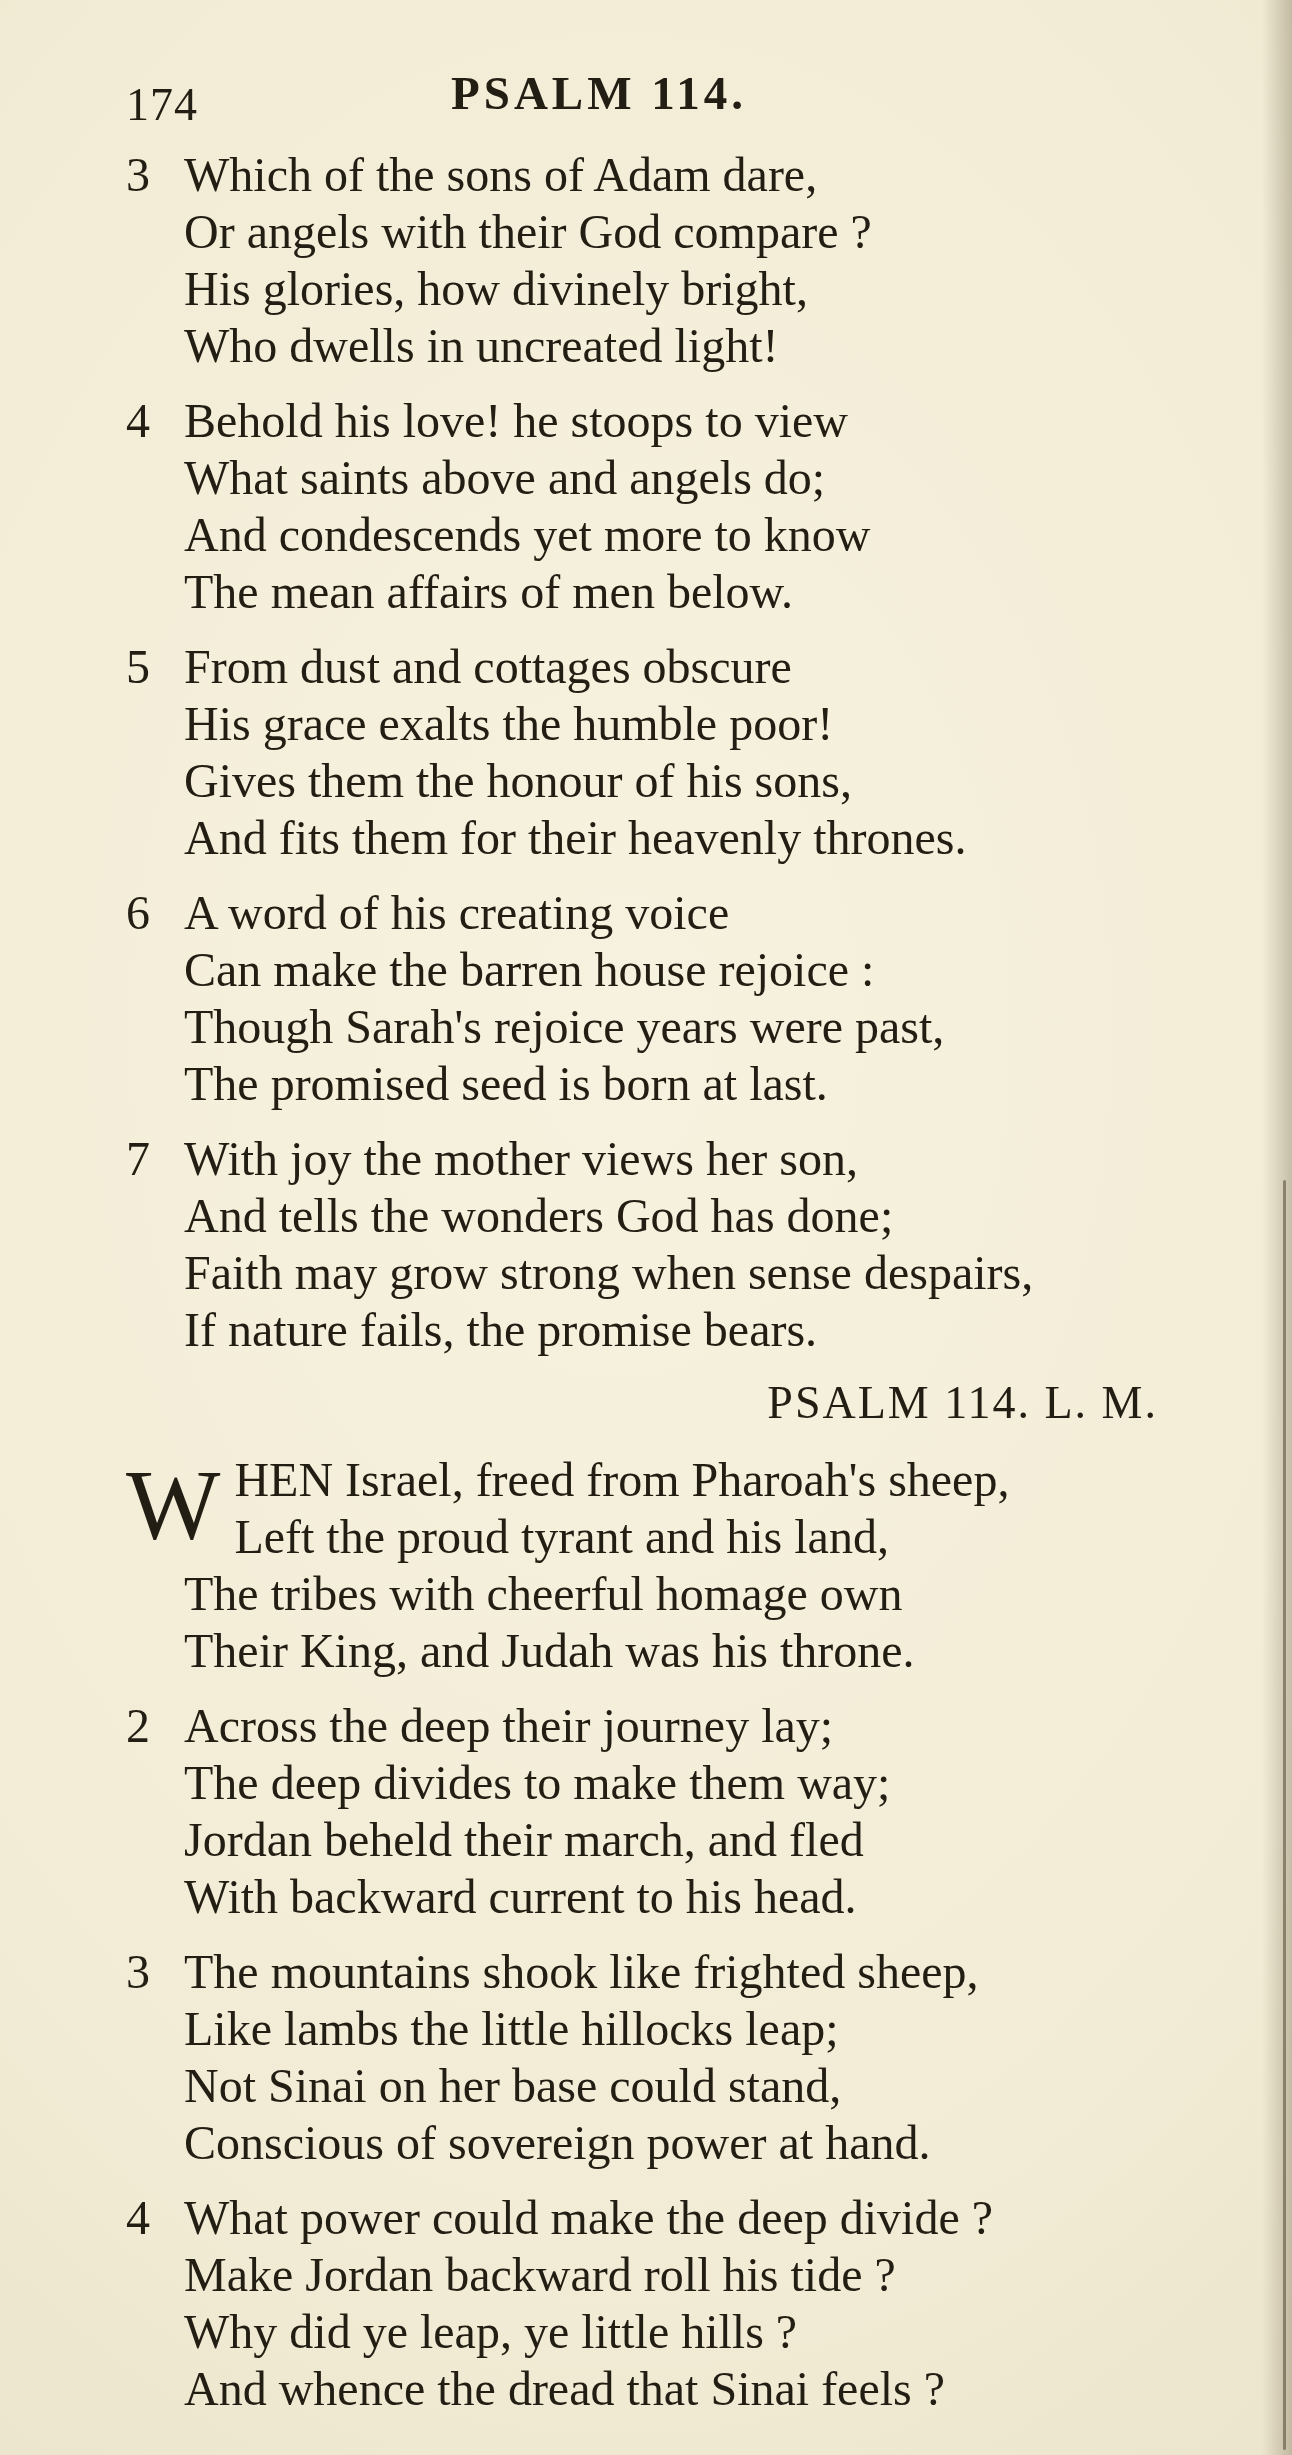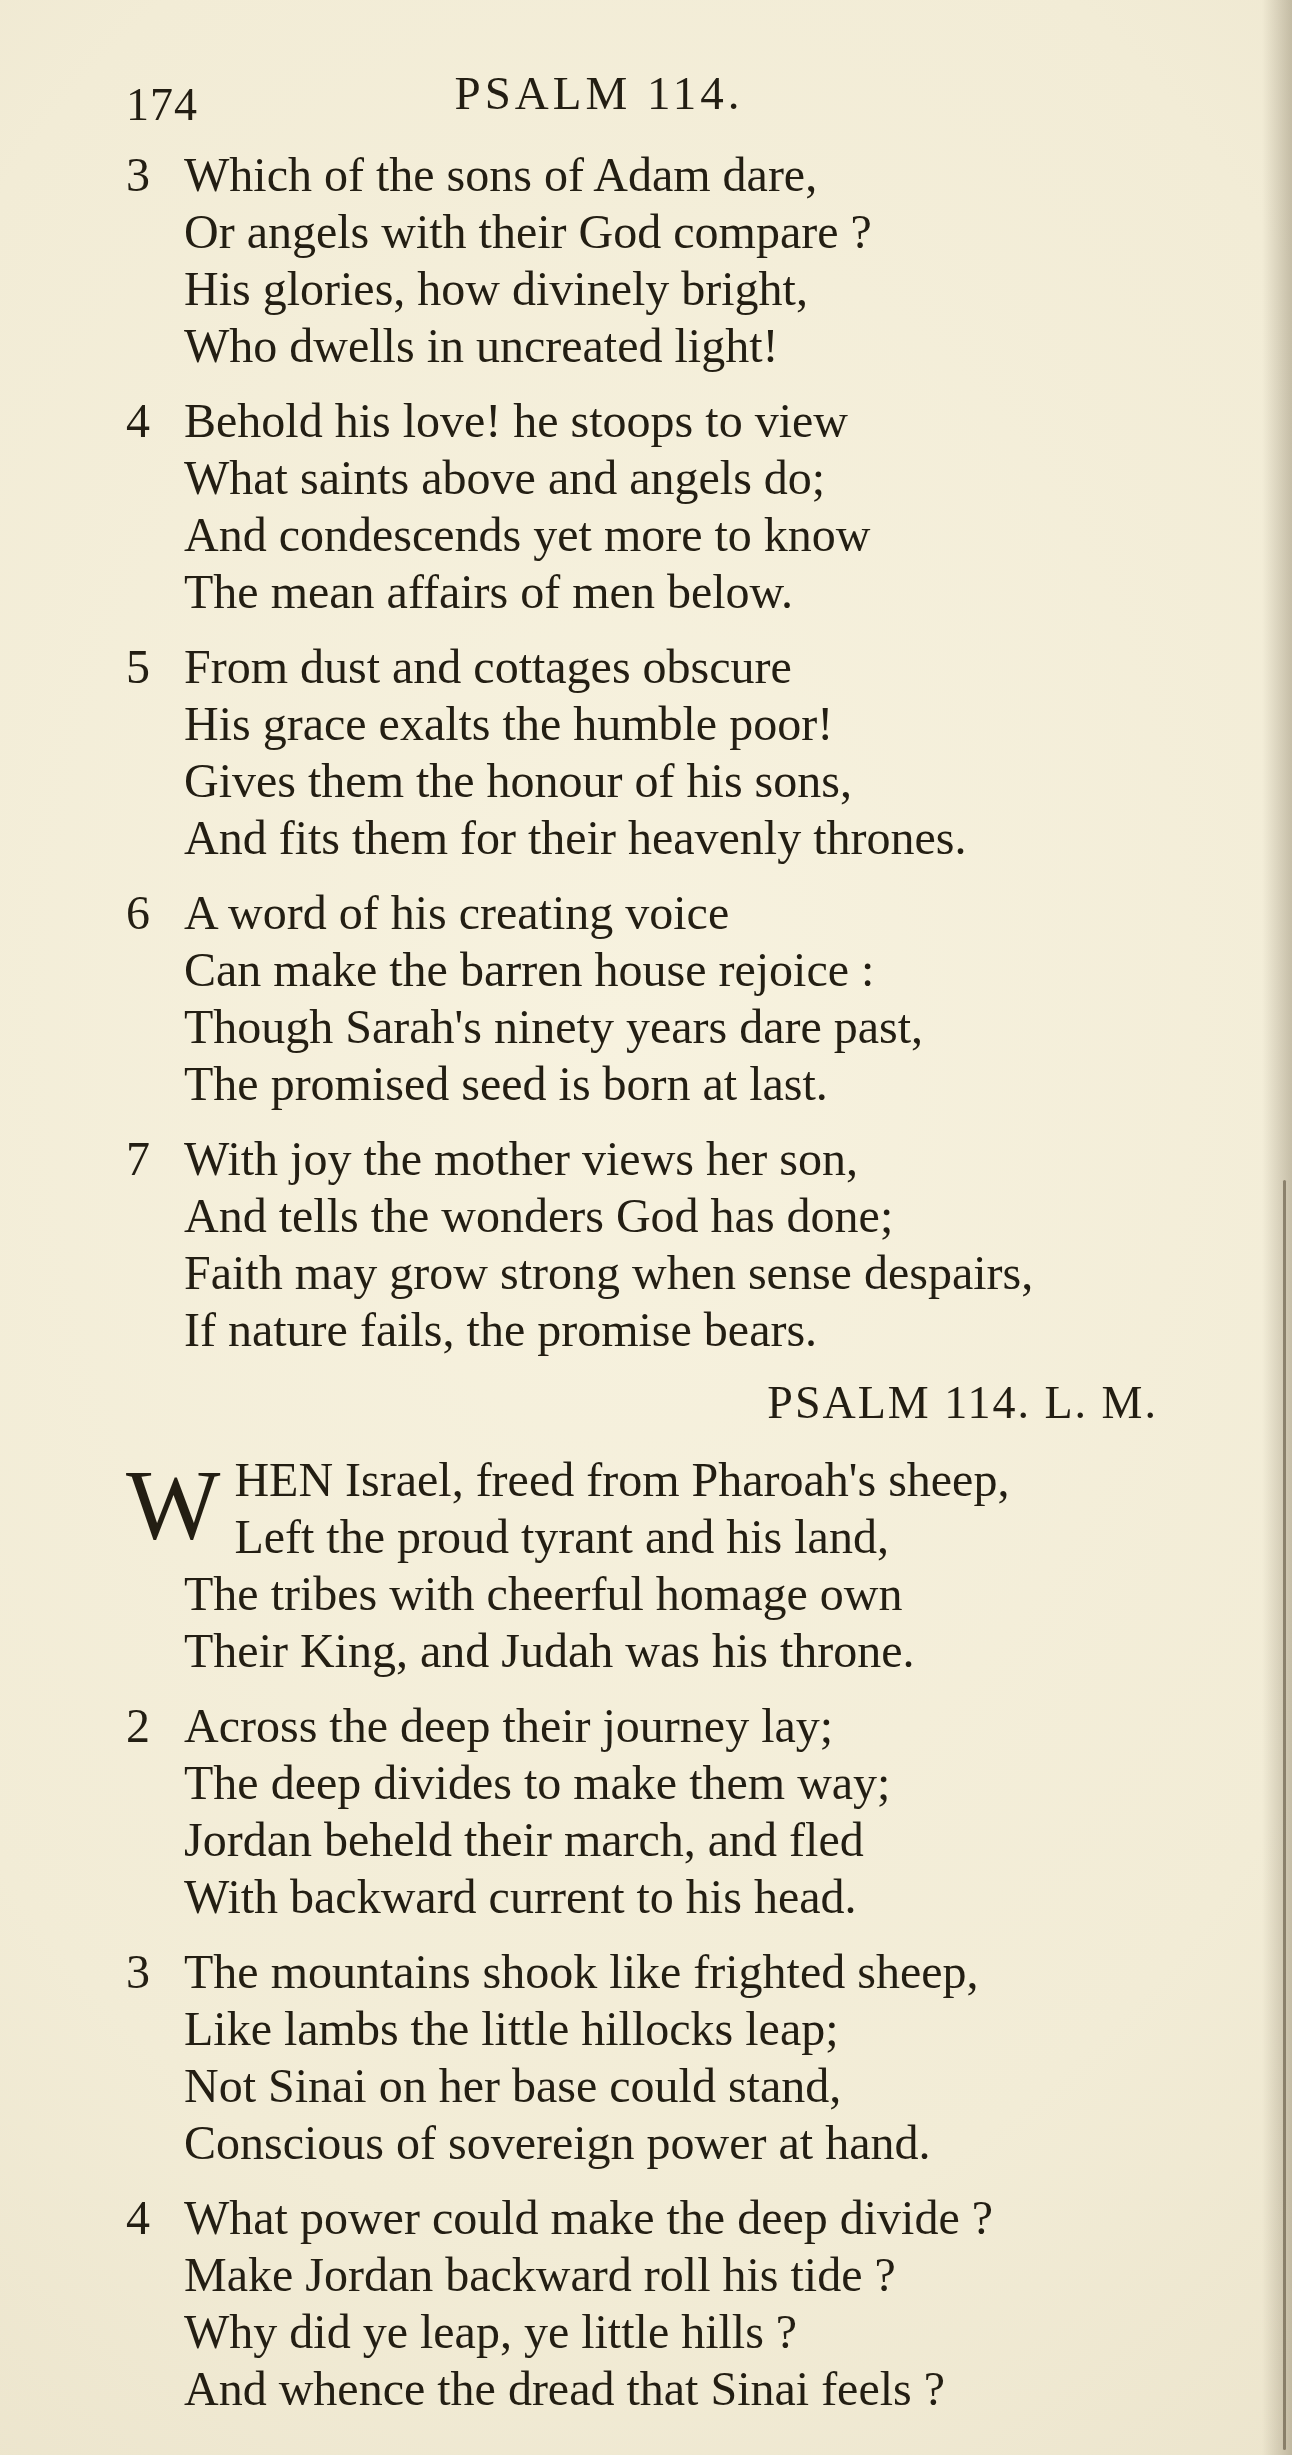--- a/index.html
+++ b/index.html
@@ -49,21 +49,21 @@
     left: 0; top: 12px;
     font-size: 46px;
     letter-spacing: 1px;
   }
   .running-title {
     position: absolute;
     left: 0; right: 150px; top: 0;
     margin: 0;
     text-align: center;
     font-size: 47px;
-    font-weight: 400;
+    font-weight: 700;
     letter-spacing: 4px;
   }
   .line {
     margin: 0;
     font-size: 48px;
     line-height: 57px;
     white-space: nowrap;
   }
   .vnum {
     display: inline-block;
@@ -118,21 +118,21 @@
     <div class="stanza">
       <p class="line"><span class="vnum">5</span><span>From dust and cottages obscure</span></p>
       <p class="line indent">His grace exalts the humble poor!</p>
       <p class="line indent">Gives them the honour of his sons,</p>
       <p class="line indent">And fits them for their heavenly thrones.</p>
     </div>
 
     <div class="stanza">
       <p class="line"><span class="vnum">6</span><span>A word of his creating voice</span></p>
       <p class="line indent">Can make the barren house rejoice :</p>
-      <p class="line indent">Though Sarah's ninety years dare past,</p>
+      <p class="line indent">Though Sarah's rejoice years were past,</p>
       <p class="line indent">The promised seed is born at last.</p>
     </div>
 
     <div class="stanza">
       <p class="line"><span class="vnum">7</span><span>With joy the mother views her son,</span></p>
       <p class="line indent">And tells the wonders God has done;</p>
       <p class="line indent">Faith may grow strong when sense despairs,</p>
       <p class="line indent">If nature fails, the promise bears.</p>
     </div>
 

